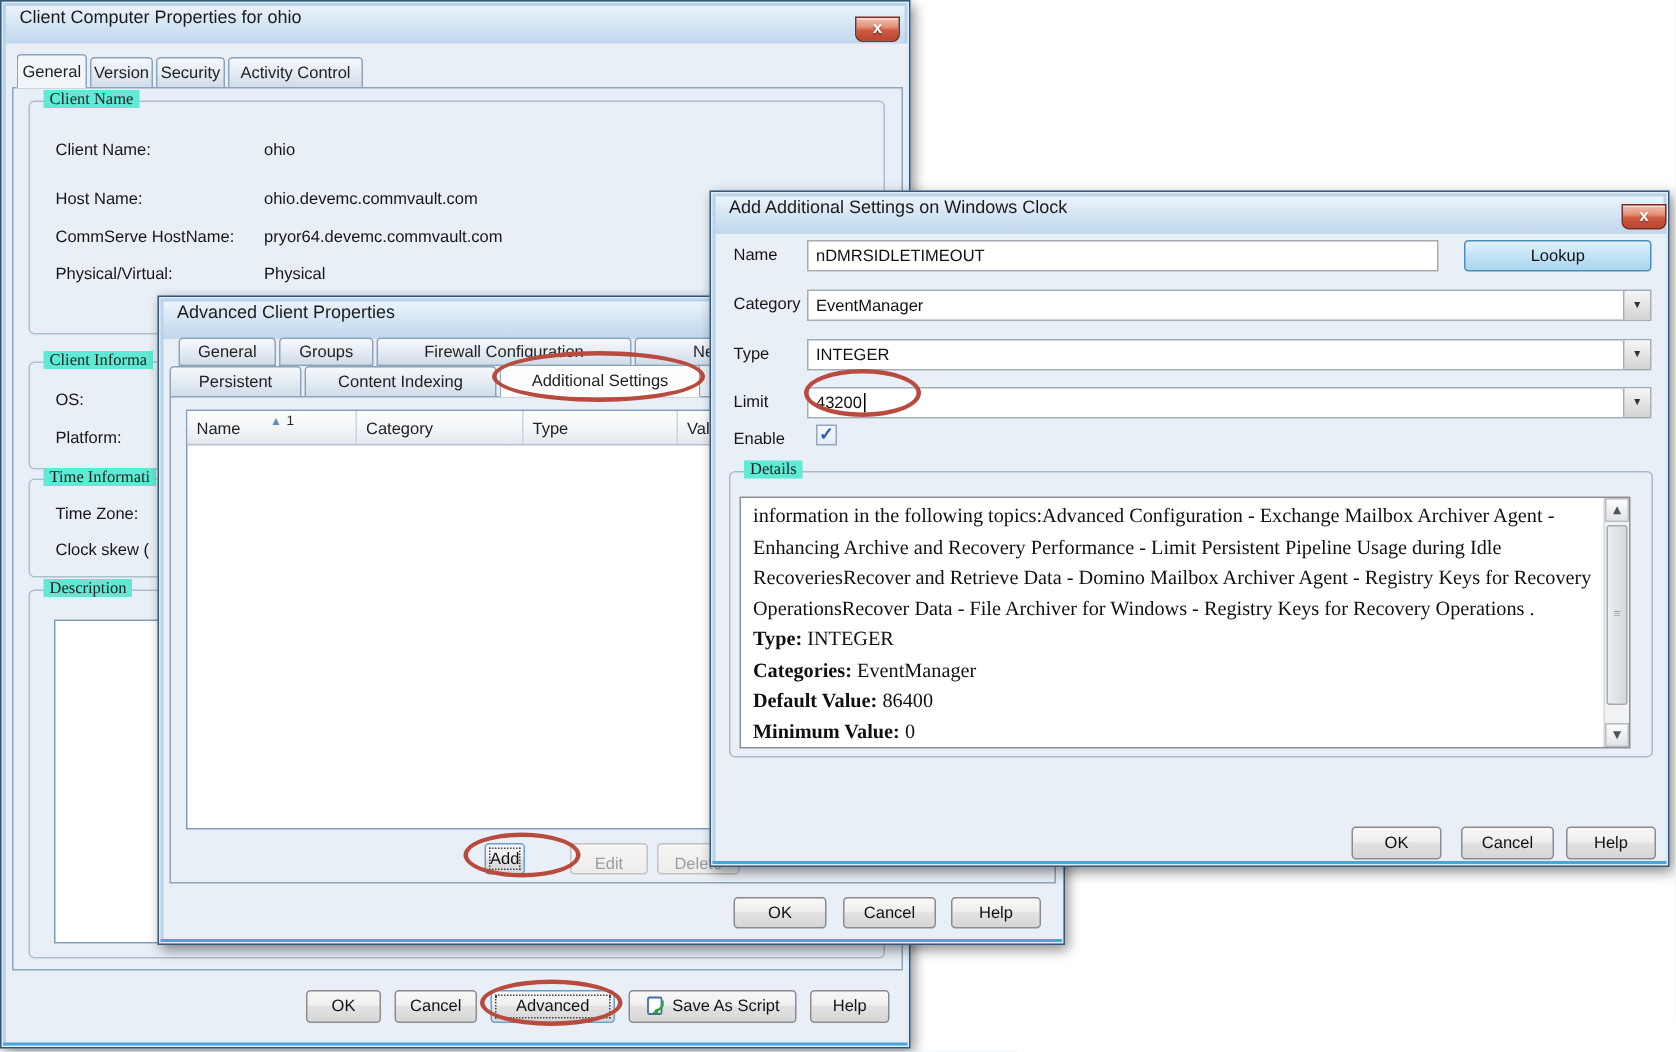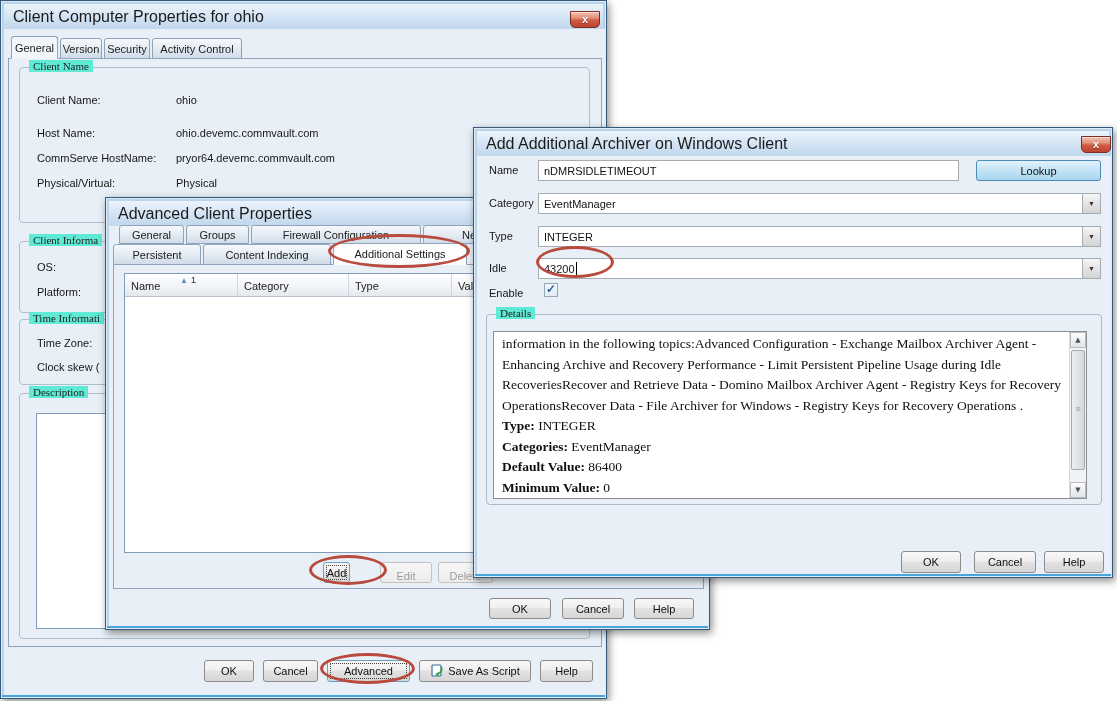--- a/index.html
+++ b/index.html
@@ -15,22 +15,22 @@
     border:1px solid #35597c;
     box-shadow: inset 0 0 0 1px #ddecf8, 2px 3px 8px rgba(0,0,0,.45);
   }
   .window::after {
     content:""; position:absolute; left:1px; right:1px; bottom:1px; height:2px;
     background:#4aa5da; pointer-events:none;
   }
   .titlebar {
     position:absolute; left:3px; top:3px; right:3px; height:25px;
     background:linear-gradient(180deg,#ecf4fb 0%,#d6e6f5 45%,#c0d7ec 100%);
-    display:flex; align-items:center; padding:0 9px;
-    font-size:16px; color:#1b1b1b; white-space:nowrap; overflow:hidden;
+    display:flex; align-items:flex-start; padding:0 9px;
+    font-size:12px; color:#1b1b1b; white-space:nowrap; overflow:hidden;
   }
   .close-btn {
     position:absolute; width:30px; height:17px;
     border:1px solid #7c2d24; border-radius:0 0 5px 5px;
     background:linear-gradient(180deg,#f3c0b2 0%,#e29077 40%,#cf5a41 55%,#bb4530 100%);
     box-shadow: inset 0 1px 0 rgba(255,255,255,.55);
     color:#fff; font-size:11px; font-weight:bold; line-height:1;
     display:flex; align-items:center; justify-content:center;
     text-shadow:0 1px 1px rgba(0,0,0,.4); cursor:default;
   }
@@ -279,21 +279,21 @@
   <div class="btn" style="left:528px; top:400px; width:60px; height:21px;">
     <span>Help</span>
   </div>
 </div>
 
 <div class="annotation z25" style="left:328px; top:234px; width:142px; height:34px;"></div>
 <div class="annotation z25" style="left:309px; top:555px; width:78px; height:30px;"></div>
 
 <div class="window z30" style="left:473px; top:127px; width:640px; height:451px;">
   <div class="titlebar">
-    <span>Add Additional Archiver on Windows Client</span>
+    <span>Add Additional Settings on Windows Clock</span>
   </div>
   <div class="close-btn" style="left:607px; top:8px;">x</div>
   <div class="client" style="left:3px; top:28px; width:634px; height:420px;"></div>
 
   <span class="lbl" style="left:15px; top:36px;">Name</span>
   <input class="text-input" type="text" style="left: 64px; top: 32px; width: 421px;" value="nDMRSIDLETIMEOUT">
   <div class="btn lookup" style="left:502px; top:32px; width:125px; height:21px;">
     <span>Lookup</span>
   </div>
 
@@ -302,21 +302,21 @@
     <span>EventManager</span>
     <span class="combo-arrow">▼</span>
   </div>
 
   <span class="lbl" style="left:15px; top:102px;">Type</span>
   <div class="combo" style="left:64px; top:98px; width:563px;">
     <span>INTEGER</span>
     <span class="combo-arrow">▼</span>
   </div>
 
-  <span class="lbl" style="left:15px; top:134px;">Idle</span>
+  <span class="lbl" style="left:15px; top:134px;">Limit</span>
   <div class="combo" style="left:64px; top:130px; width:563px;">
     <span>43200</span>
     <span class="caret"></span>
     <span class="combo-arrow">▼</span>
   </div>
 
   <span class="lbl" style="left:15px; top:159px;">Enable</span>
   <div class="checkbox" style="left:70px; top:155px;">
     <span class="mark">✓</span>
   </div>

